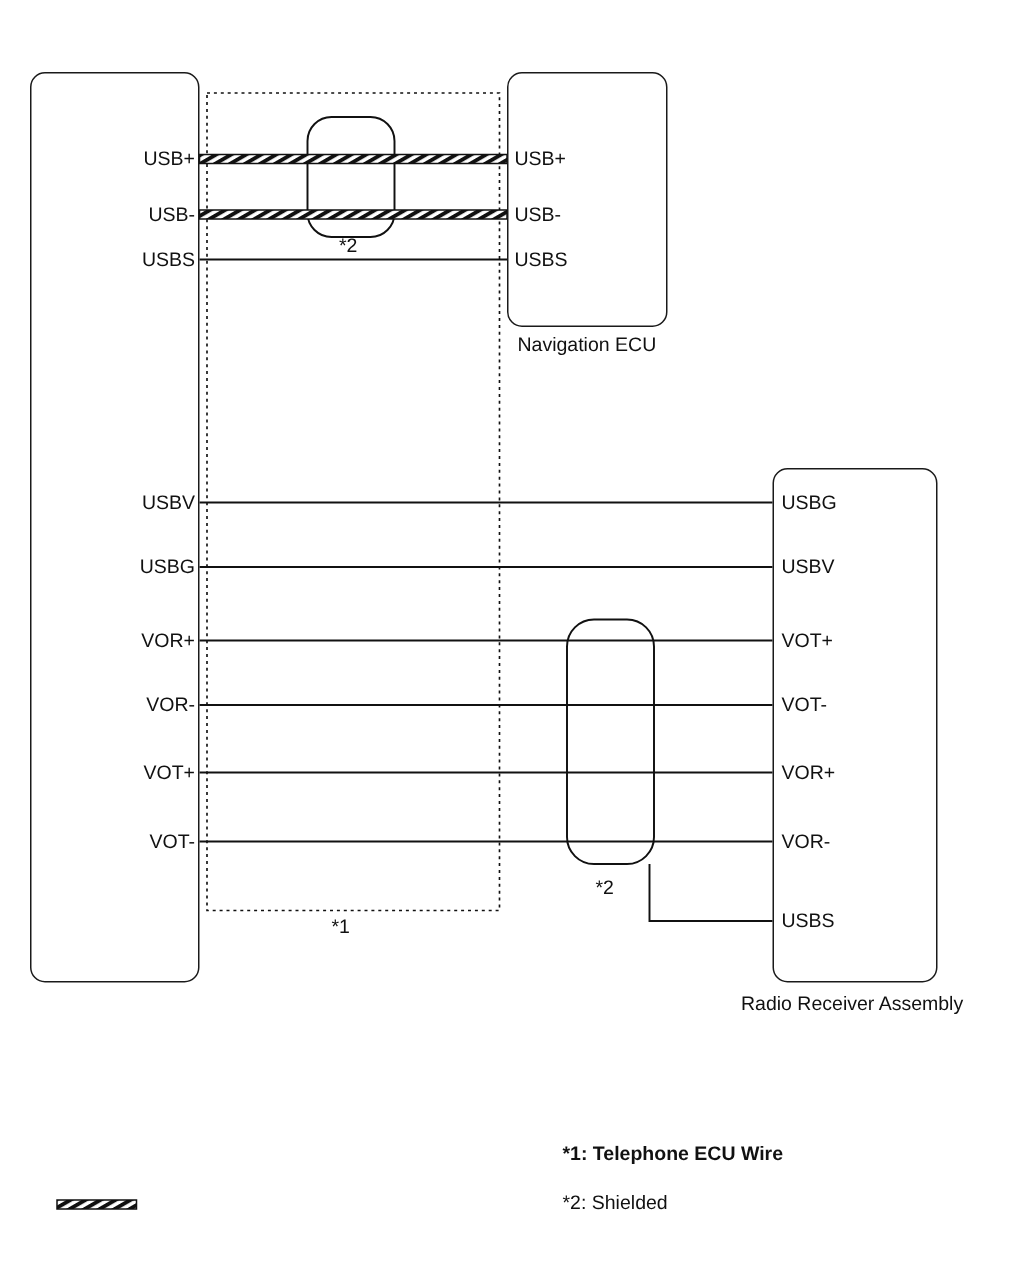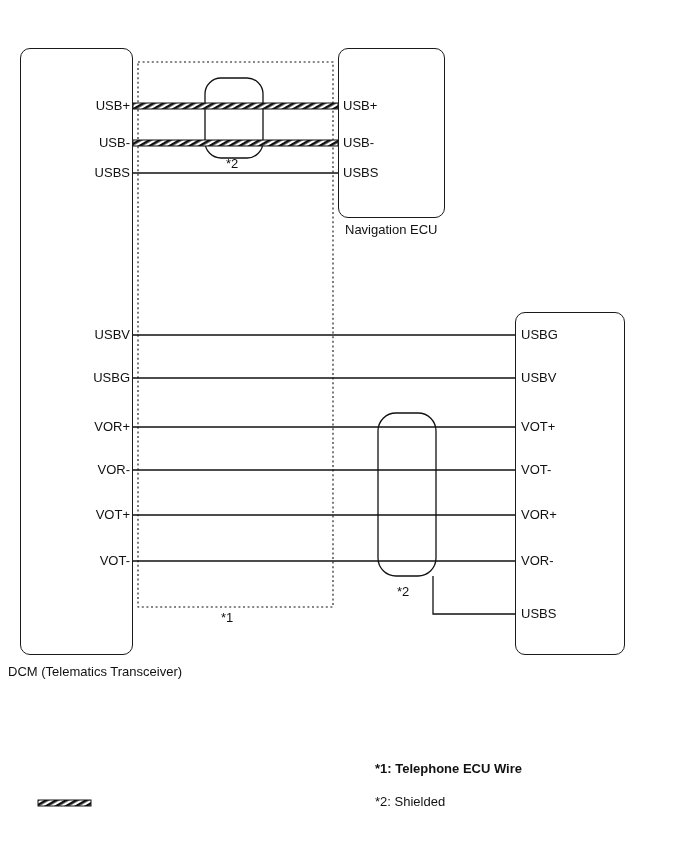--- a/index.html
+++ b/index.html
@@ -83,22 +83,22 @@
   <div class="lbl" style="left:343px; top:165px;">USBS</div>
 
   <div class="lbl" style="left:521px; top:327px;">USBG</div>
   <div class="lbl" style="left:521px; top:370px;">USBV</div>
   <div class="lbl" style="left:521px; top:419px;">VOT+</div>
   <div class="lbl" style="left:521px; top:462px;">VOT-</div>
   <div class="lbl" style="left:521px; top:507px;">VOR+</div>
   <div class="lbl" style="left:521px; top:553px;">VOR-</div>
   <div class="lbl" style="left:521px; top:606px;">USBS</div>
 
-  <div class="lbl" style="left:8px; top:664px;">DCM (Telematics Transceiver)</div>
   <div class="lbl" style="left:345px; top:222px;">Navigation ECU</div>
+  <div class="lbl" style="left:494px; top:661px;">Radio Receiver Assembly</div>
 
   <div class="lbl" style="left:226px; top:156px;">*2</div>
   <div class="lbl" style="left:221px; top:610px;">*1</div>
   <div class="lbl" style="left:397px; top:584px;">*2</div>
 
   <div class="lbl" style="left:375px; top:761px;font-weight:bold;">*1: Telephone ECU Wire</div>
   <div class="lbl" style="left:375px; top:794px;">*2: Shielded</div>
 
 </div>
 

